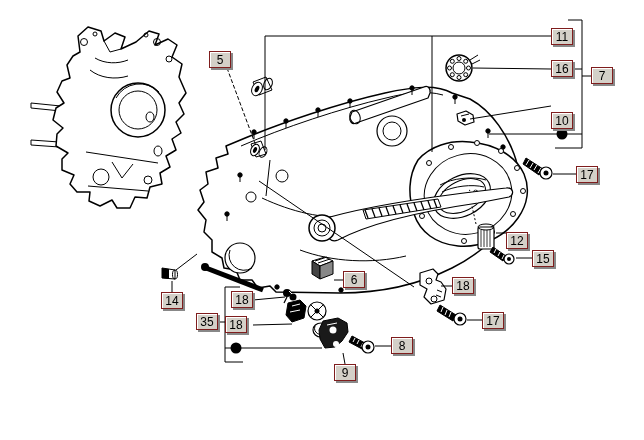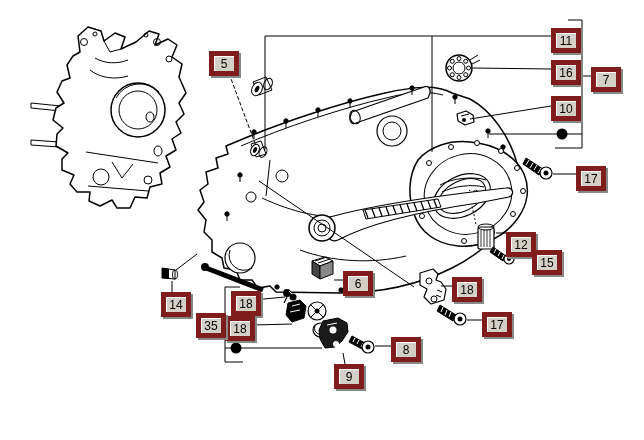--- a/index.html
+++ b/index.html
@@ -1,19 +1,19 @@
 <!DOCTYPE html>
 <html><head>
 <meta charset="utf-8">
 <style>
   html,body{margin:0;padding:0;background:#fff;}
   #stage{position:relative;width:644px;height:440px;background:#fff;overflow:hidden;
          font-family:"Liberation Sans",sans-serif;}
   #stage svg{position:absolute;left:0;top:0;}
-  .co{position:absolute;width:20px;height:15px;background:#d4d0c8;border:5px solid #7f1d1d;
+  .co{position:absolute;width:20px;height:15px;background:#d4d0c8;border:1px solid #7f1d1d;
       box-shadow:2px 2px 0 #888,inset 1px 1px 0 #fff;
       display:flex;align-items:center;justify-content:center;
       font:12px "Liberation Sans",sans-serif;color:#000;cursor:default;user-select:none;}
   .bodyfill{fill:#fff;stroke:#000;stroke-width:1.5;stroke-linejoin:round;}
   .thin{stroke:#000;fill:none;stroke-width:1;}
   .leader{stroke:#000;fill:none;stroke-width:1;}
 </style>
 </head>
 <body>
 
@@ -302,21 +302,21 @@
   <g>
     <path class="leader" d="M240,287 L225,287 L225,362 L243,362"></path>
     <path class="leader" d="M218,322 L225,322"></path>
   </g>
 </svg>
 
   <div class="co" style="left:209px;top:51px">5</div>
   <div class="co" style="left:551px;top:28px">11</div>
   <div class="co" style="left:551px;top:60px">16</div>
   <div class="co" style="left:591px;top:67px">7</div>
-  <div class="co" style="left:551px;top:96px">10</div>
+  <div class="co" style="left:551px;top:112px">10</div>
   <div class="co" style="left:576px;top:166px">17</div>
   <div class="co" style="left:506px;top:232px">12</div>
   <div class="co" style="left:532px;top:250px">15</div>
   <div class="co" style="left:343px;top:271px">6</div>
   <div class="co" style="left:452px;top:277px">18</div>
   <div class="co" style="left:482px;top:312px">17</div>
   <div class="co" style="left:391px;top:337px">8</div>
   <div class="co" style="left:334px;top:364px">9</div>
   <div class="co" style="left:161px;top:292px">14</div>
   <div class="co" style="left:231px;top:291px">18</div>

